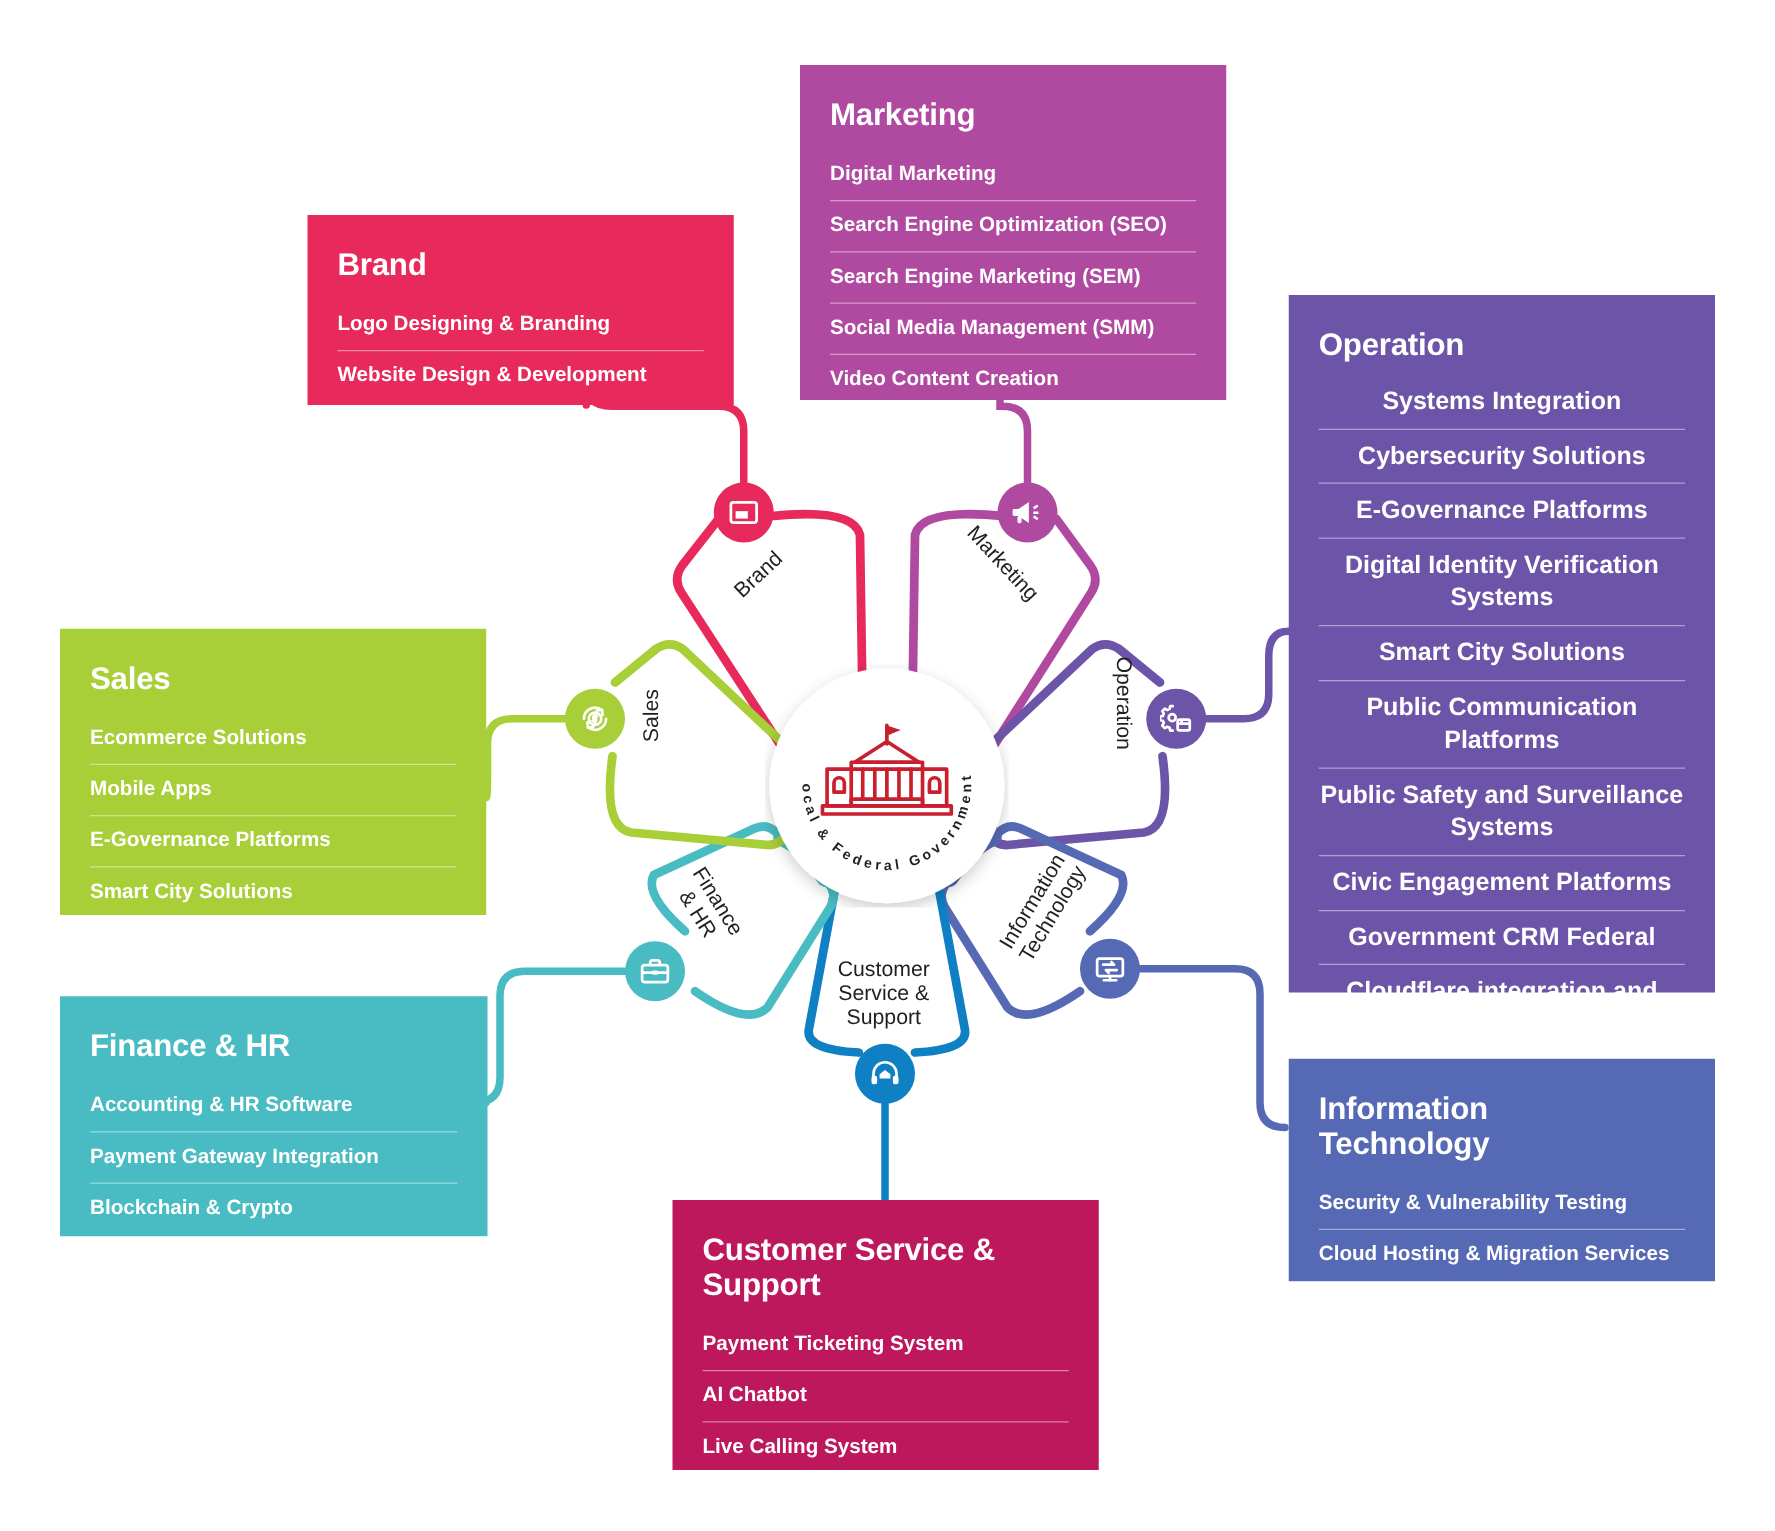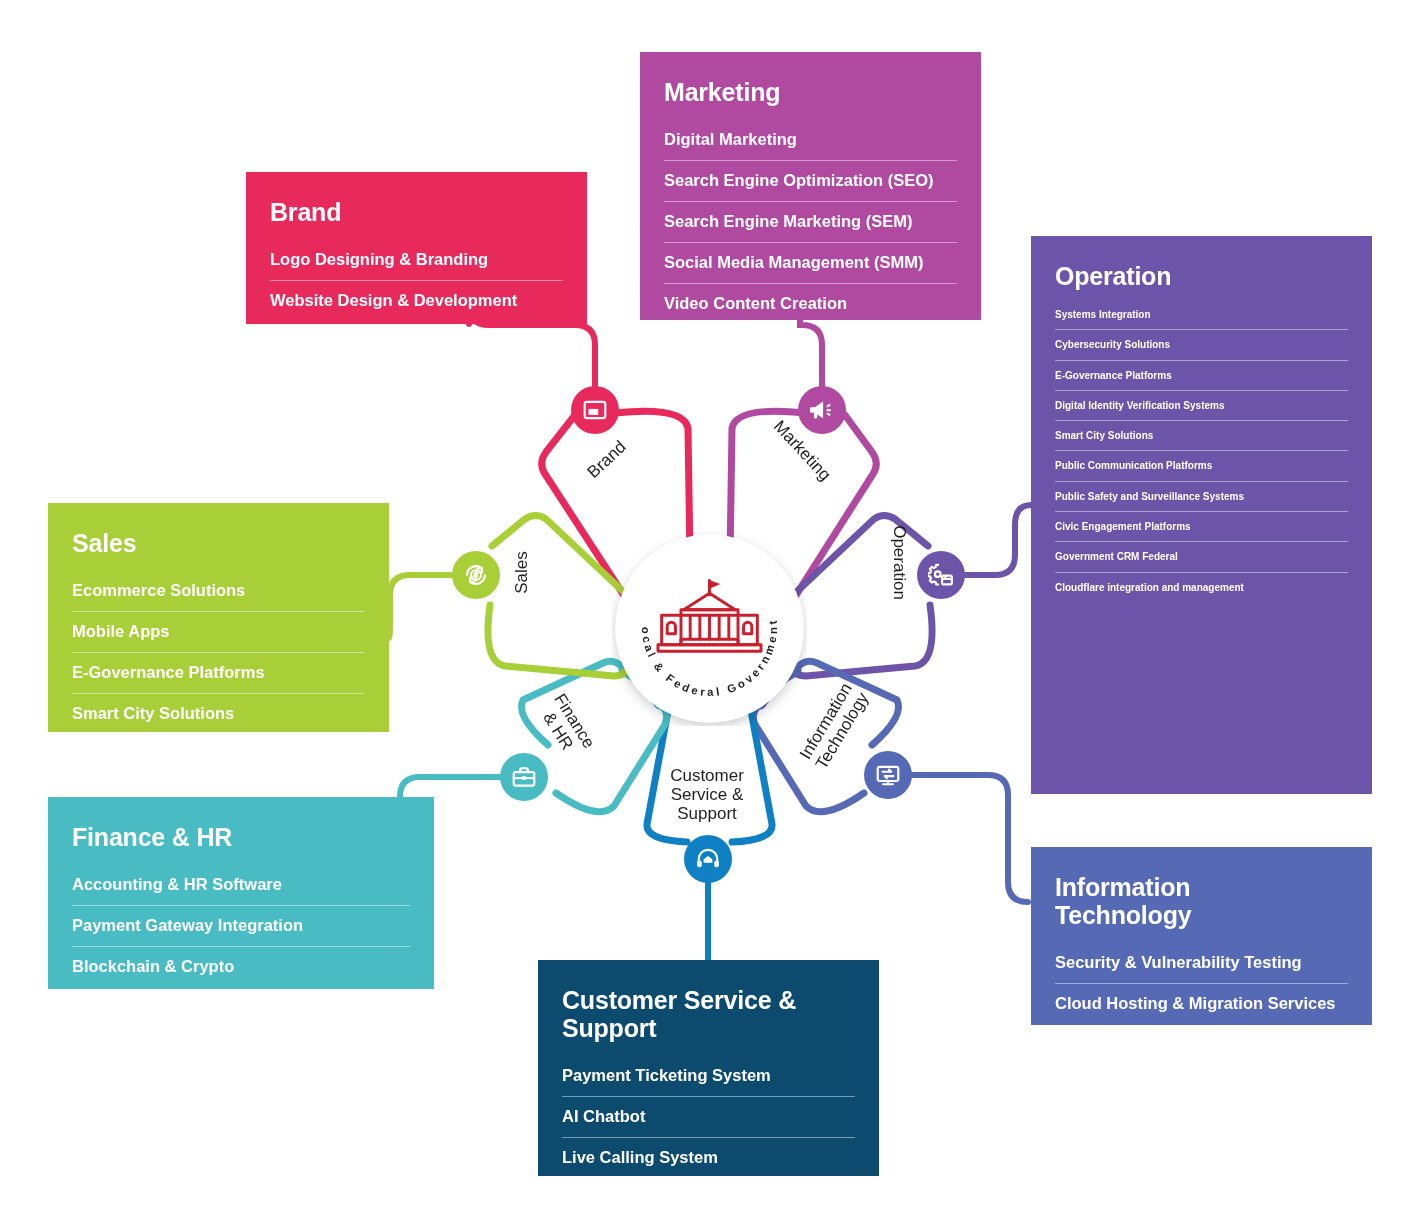--- a/index.html
+++ b/index.html
@@ -24,25 +24,25 @@
     font-size:16.5px;line-height:1.33;padding:9px 0 9px 0;
     border-bottom:1px solid rgba(255,255,255,0.45);
     color:#ffffff;font-weight:700;
   }
   .card li:last-child{border-bottom:none;}
 
   #card-brand      {left:246px; top:172px;  width:341px; height:152px; background:#E8295B;}
   #card-marketing  {left:640px; top:52px;   width:341px; height:268px; background:#B04AA0;}
   #card-operation  {left:1031px;top:236px;  width:341px; height:558px; background:#6C55A8;}
   #card-sales      {left:48px;  top:503px;  width:341px; height:229px; background:#A8CE38;}
-  #card-finance    {left:48px;  top:797px;  width:386px; height:192px; background:#48BCC2;}
-  #card-cs         {left:538px; top:960px;  width:341px; height:216px; background:#0c4a6e;}
+  #card-finance    {left:48px;  top:797px;  width:342px; height:192px; background:#48BCC2;}
+  #card-cs         {left:538px; top:960px;  width:341px; height:216px; background:#be185d;}
   #card-it         {left:1031px;top:847px;  width:341px; height:178px; background:#5669B5;}
 
-  #card-operation li{font-size:10px;padding:8px 0;}
+  #card-operation li{font-size:20px;padding:8px 0;text-align:center;}
   #card-operation h2{margin-bottom:10px;}
 
   
   .hub{position:absolute;left:612px;top:531px;width:195px;height:195px;}
 
   
   .badge{
     position:absolute;width:48px;height:48px;border-radius:50%;
     display:flex;align-items:center;justify-content:center;
     box-sizing:border-box;

